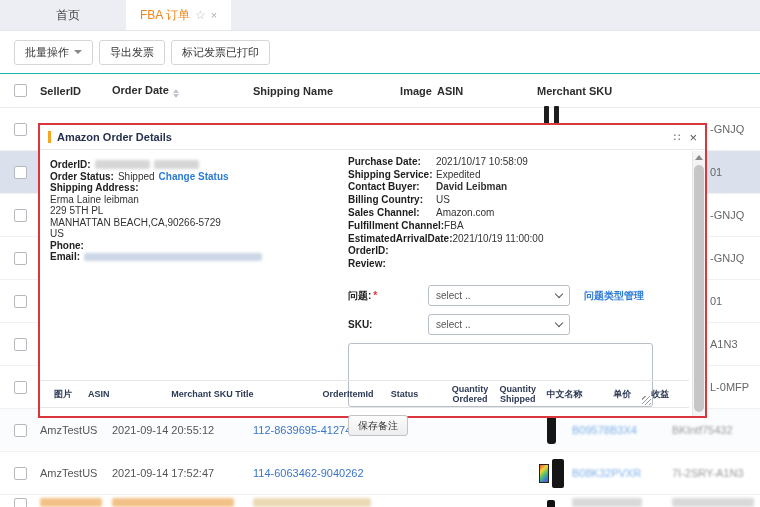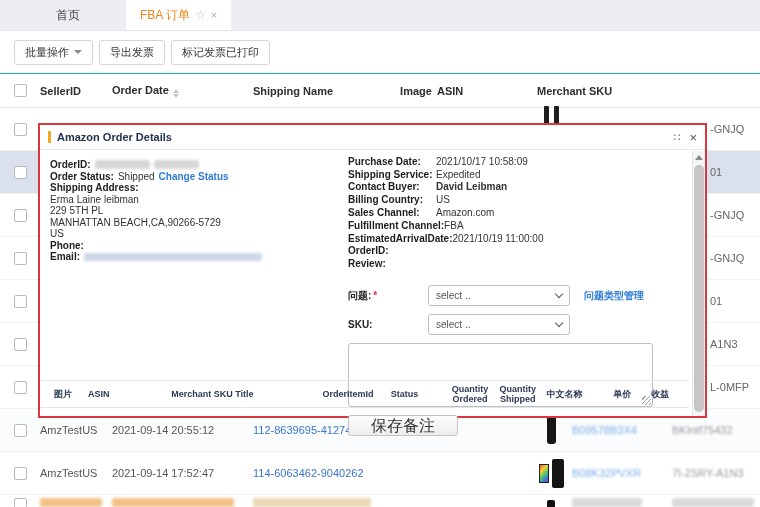--- a/index.html
+++ b/index.html
@@ -77,21 +77,21 @@
   .req { color:#e03131; margin-left:2px;}
   .sel { width:142px; height:21px; border:1px solid #b9bfc7; border-radius:3px; background:#fff;
     display:flex; align-items:center; justify-content:space-between; padding:0 7px; color:#555; cursor:pointer;}
   .chev { width:6px; height:6px; border-right:1.4px solid #555; border-bottom:1.4px solid #555;
     transform:rotate(45deg); margin-top:-3px;}
   .manage-link { margin-left:14px; }
   .m-textarea { width:305px; height:64px; border:1px solid #b9bfc7; border-radius:3px; background:#fff;
     position:relative; resize:none; margin-left:0;}
   .m-textarea:after { content:""; position:absolute; right:1px; bottom:1px; width:9px; height:9px;
     background:repeating-linear-gradient(135deg,transparent 0 2px,#999 2px 3px);}
-  .savebtn { margin-top:8px; height:21px; padding:0 22px; font-size:16px; color:#333;
+  .savebtn { margin-top:8px; height:21px; padding:0 9px; font-size:10px; color:#333;
     background:linear-gradient(#fdfdfd,#ededed); border:1px solid #c3c3c3; border-radius:3px; cursor:pointer;}
   
   .items-head { position:absolute; left:0; right:16px; bottom:8px; height:28px;
     border-top:1px solid #e6e6e6; border-bottom:1px solid #e6e6e6;
     display:flex; align-items:center; font-size:9px; font-weight:bold; color:#2c3a55; padding-left:14px;}
   .ih { white-space:normal; line-height:10px;}
   .ih.c { text-align:center; }
   
   .m-scroll { position:absolute; top:26px; bottom:0; right:0; width:13px; background:#f4f4f4; border-left:1px solid #e6e6e6;}
   .m-scroll .upbtn { height:13px; display:flex; align-items:center; justify-content:center;}

